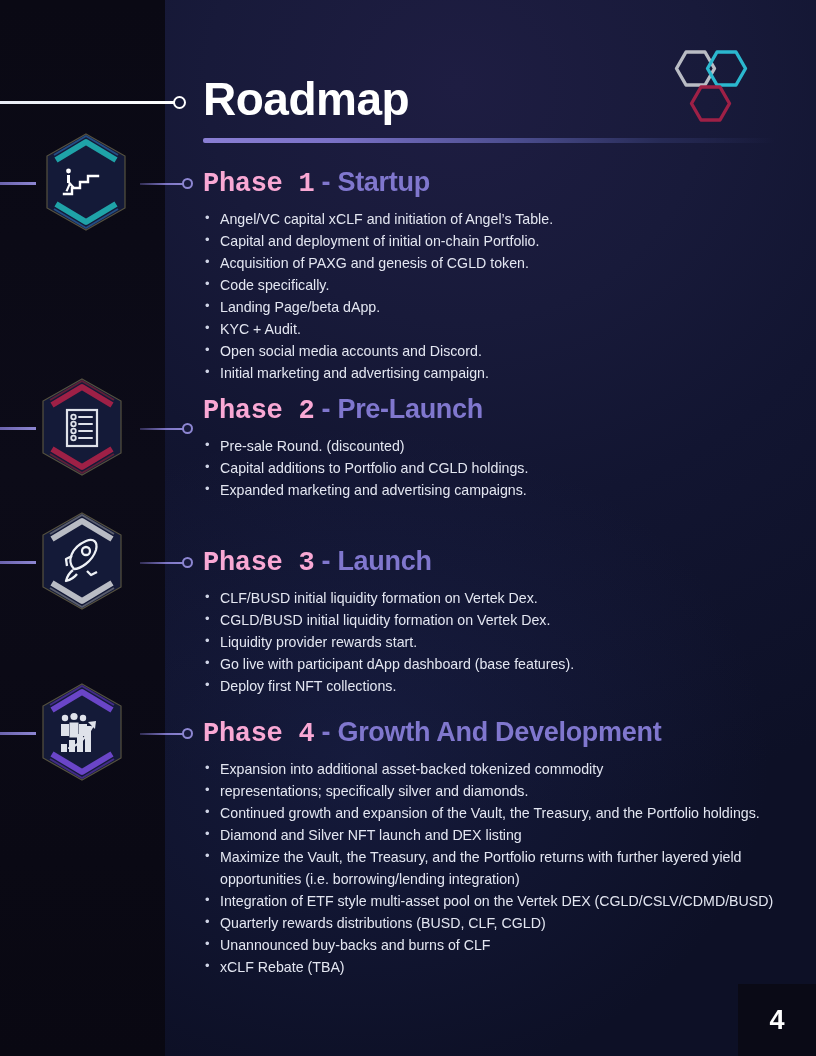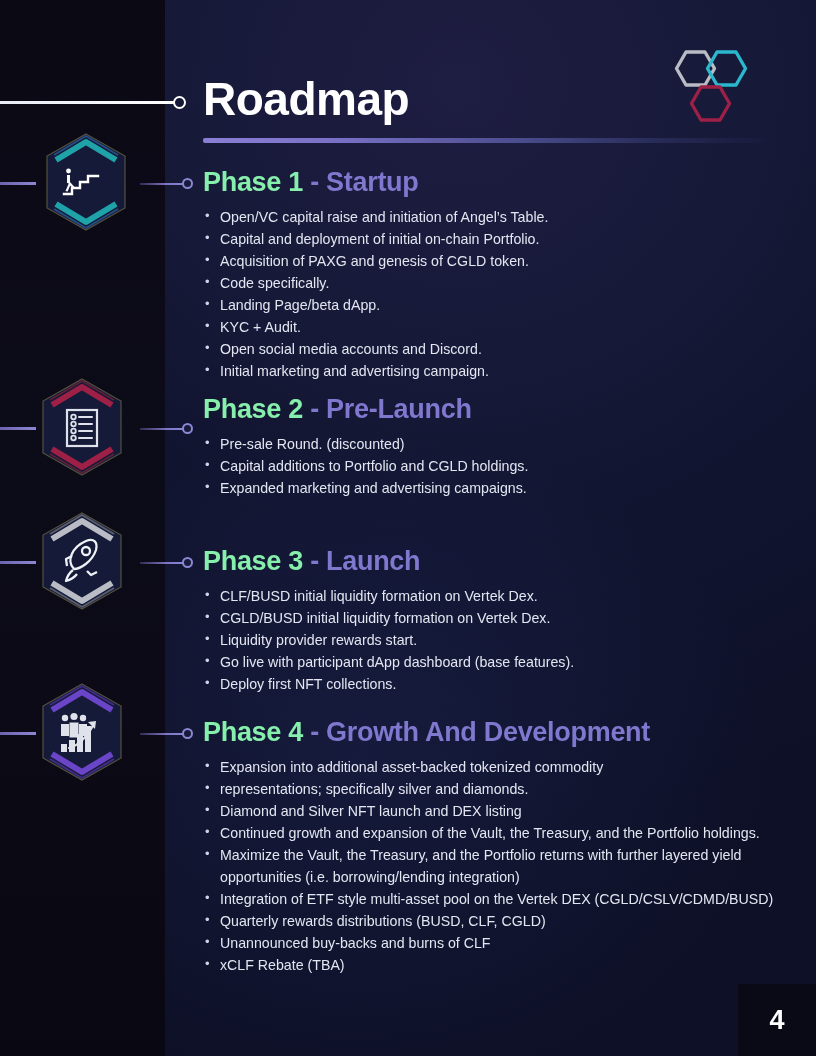--- a/index.html
+++ b/index.html
@@ -73,21 +73,21 @@
 
   
   .hex { position:absolute; width:92px; height:104px; }
 
   
   .phase { position:absolute; left:203px; }
   .phase h2 {
     font-size:27px; font-weight:700; line-height:1.1;
     letter-spacing:-.3px; white-space:nowrap;
   }
-  .phase h2 .num { color:#86efac; }
+  .phase h2 .num { color:#f9a8d4;font-family:Liberation Mono, monospace; }
   .phase h2 .nm  { color:#8077ce; }
 
   ul.bul { list-style:none; margin-top:9px; }
   ul.bul li {
     position:relative; padding-left:17px;
     font-size:14.2px; line-height:1.52; color:#e3e6f1;
     margin-bottom:.5px;
   }
   ul.bul li:before{
     content:"\2022"; position:absolute; left:2px; top:-1px;
@@ -147,21 +147,21 @@
   </div>
   <div class="ph-line" style="left:140px; top:183px; width:45px"></div>
   <div class="ph-dot" style="left:182px; top:178px"></div>
 
   <div class="phase" style="top:168px">
     <h2>
       <span class="num">Phase 1</span>
       <span class="nm">- Startup</span>
     </h2>
     <ul class="bul">
-      <li>Open/VC capital raise and initiation of Angel’s Table.</li>
+      <li>Angel/VC capital xCLF and initiation of Angel’s Table.</li>
       <li>Capital and deployment of initial on-chain Portfolio.</li>
       <li>Acquisition of PAXG and genesis of CGLD token.</li>
       <li>Code specifically.</li>
       <li>Landing Page/beta dApp.</li>
       <li>KYC + Audit.</li>
       <li>Open social media accounts and Discord.</li>
       <li>Initial marketing and advertising campaign.</li>
     </ul>
   </div>
 
@@ -267,22 +267,22 @@
   <div class="ph-dot" style="left:182px; top:728px"></div>
 
   <div class="phase" style="top:718px; width:585px">
     <h2>
       <span class="num">Phase 4</span>
       <span class="nm">- Growth And Development</span>
     </h2>
     <ul class="bul">
       <li>Expansion into additional asset-backed tokenized commodity</li>
       <li>representations; specifically silver and diamonds.</li>
+      <li>Continued growth and expansion of the Vault, the Treasury, and the Portfolio holdings.</li>
       <li>Diamond and Silver NFT launch and DEX listing</li>
-      <li>Continued growth and expansion of the Vault, the Treasury, and the Portfolio holdings.</li>
       <li>Maximize the Vault, the Treasury, and the Portfolio returns with further layered yield opportunities (i.e. borrowing/lending integration)</li>
       <li>Integration of ETF style multi-asset pool on the Vertek DEX (CGLD/CSLV/CDMD/BUSD)</li>
       <li>Quarterly rewards distributions (BUSD, CLF, CGLD)</li>
       <li>Unannounced buy-backs and burns of CLF</li>
       <li>xCLF Rebate (TBA)</li>
     </ul>
   </div>
 
   <div class="pagenum">4</div>
 

